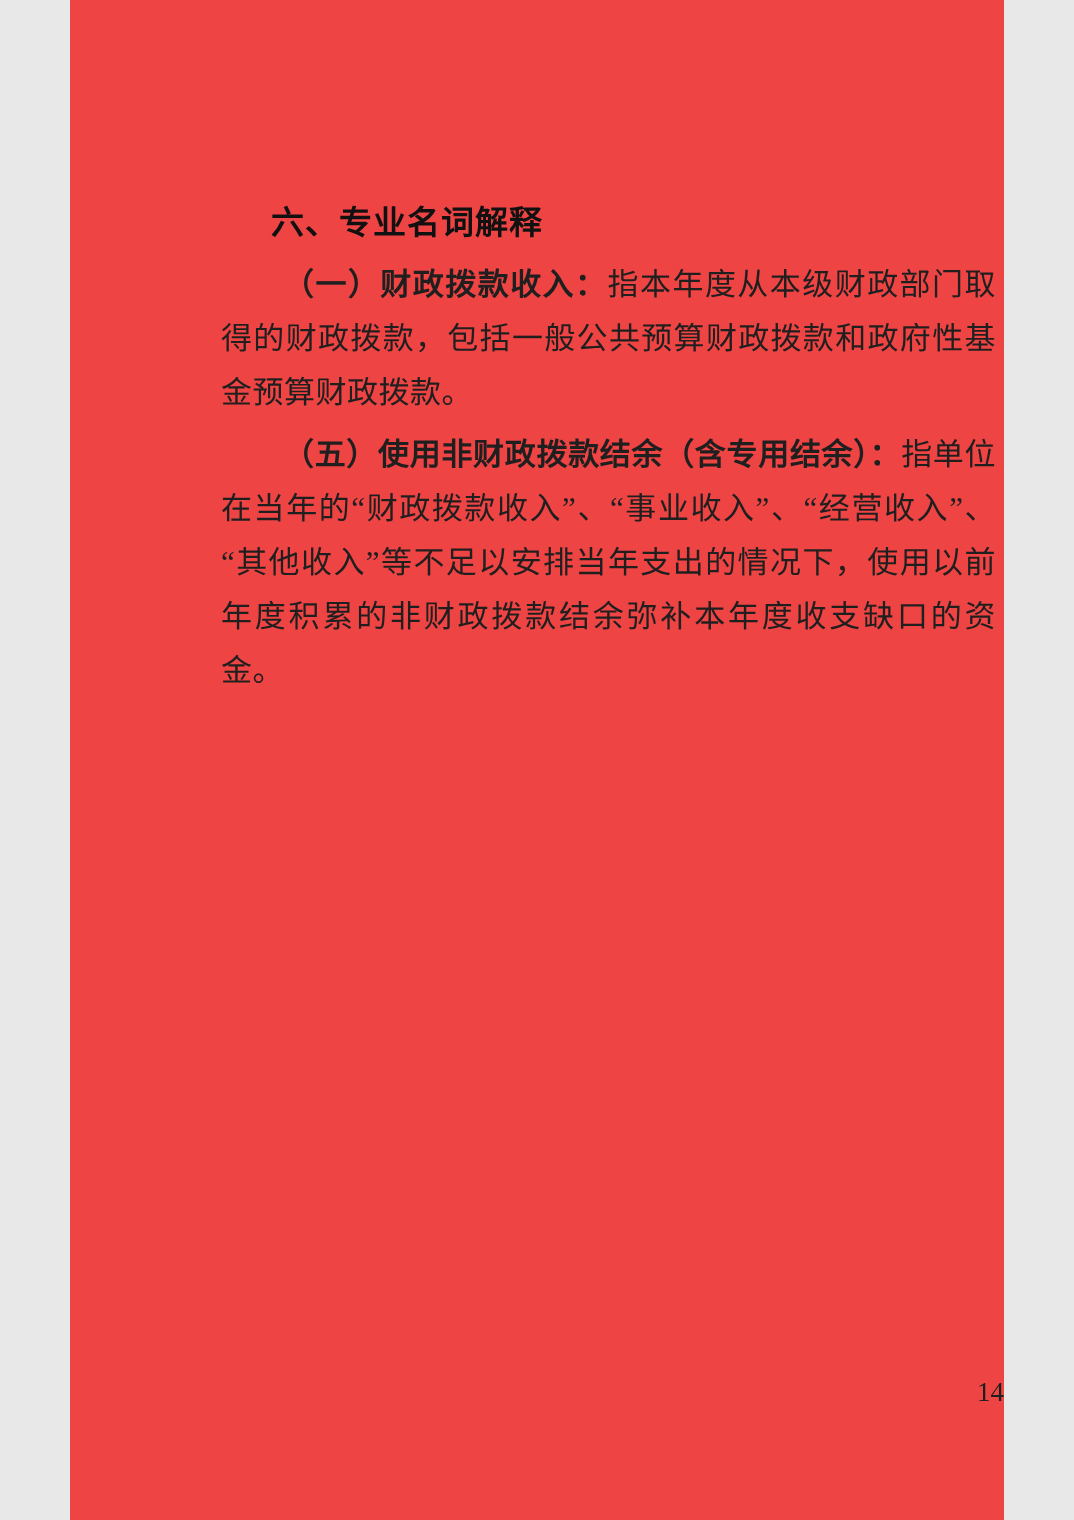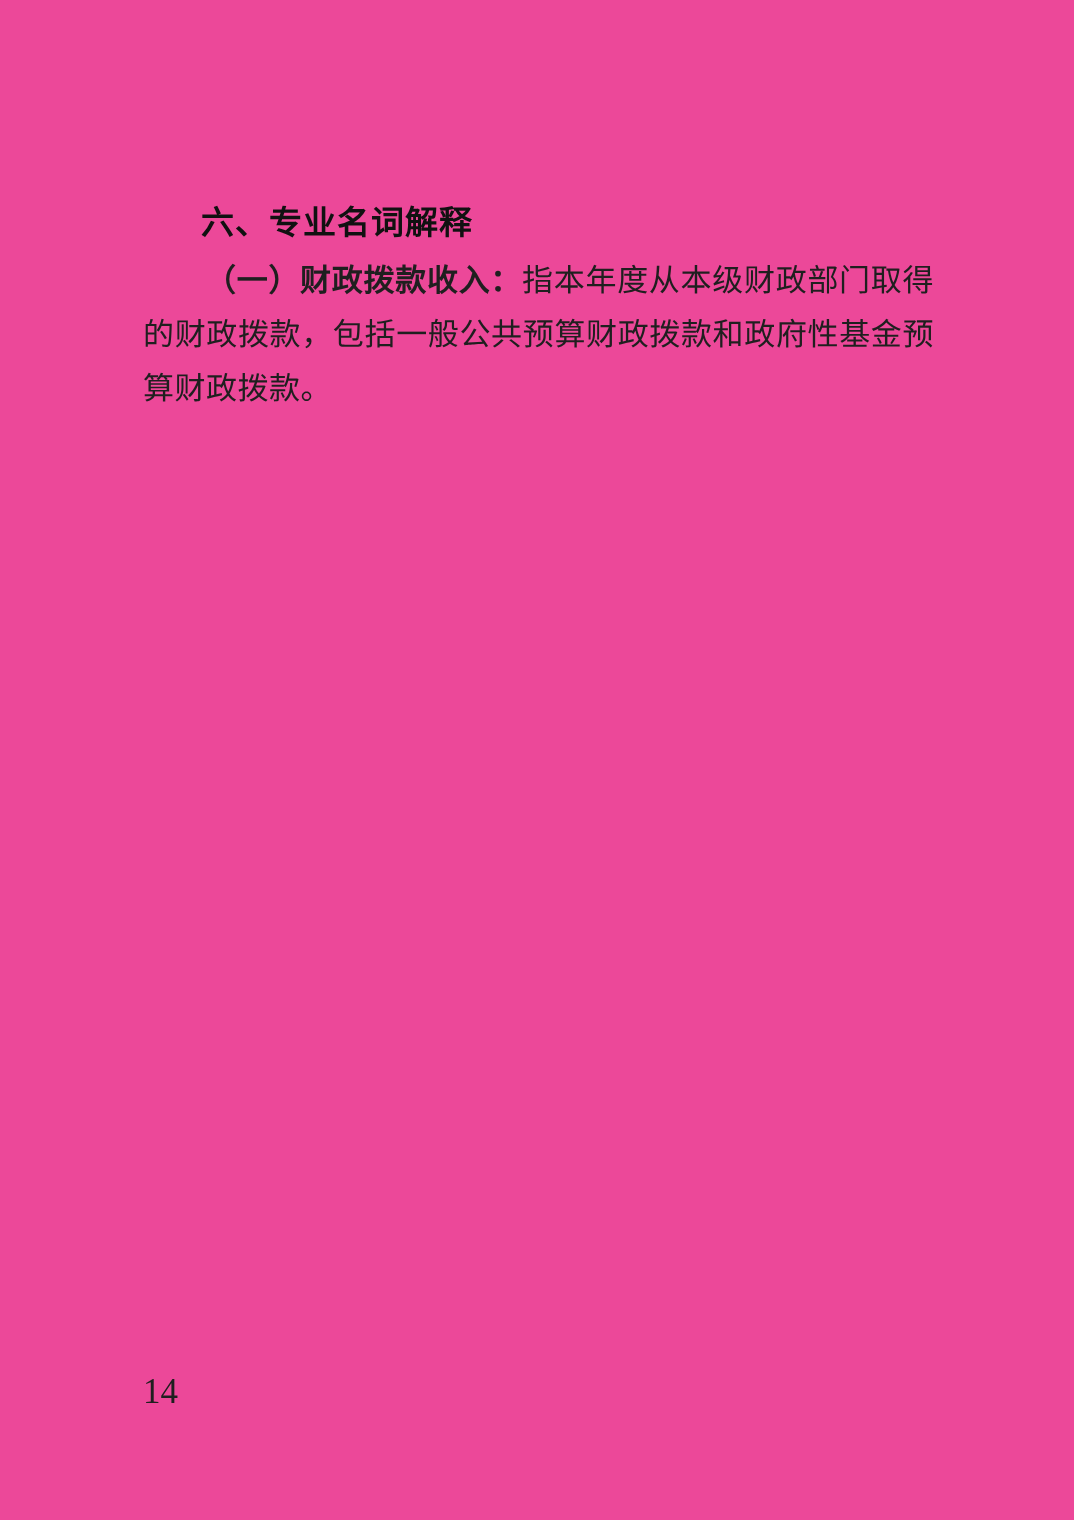--- a/index.html
+++ b/index.html
@@ -2,79 +2,80 @@
 <html lang="zh-CN"><head>
 <meta charset="utf-8">
 <style>
   html, body {
     margin: 0;
     padding: 0;
     background: #e8e8e8;
   }
   .page {
     position: relative;
-    width: 1074px;
+    width: 934px;
     height: 1520px;
     margin: 0 auto;
-    background: #ec4899;
+    background: #ef4444;
     overflow: hidden;
   }
   .content {
     position: absolute;
     left: 143px;
     top: 196px;
     width: 791px;
     color: #1f1f1f;
   }
   .section-heading {
     margin: 0 0 6px 0;
     font-family: "Liberation Sans", "DejaVu Sans", sans-serif;
     font-weight: bold;
     font-size: 33px;
     line-height: 54px;
     text-indent: 58px;
     color: #111111;
     letter-spacing: 1px;
   }
   .para {
-    margin: 0;
-    font-family: Liberation Mono, monospace;
+    margin: 8px;
+    font-family: Liberation Serif, serif;
     font-size: 31px;
     line-height: 54px;
     text-align: justify;
     text-justify: inter-character;
     text-indent: 62px;
     letter-spacing: 0.5px;
   }
   .para .term {
     font-weight: bold;
   }
   .page-number {
     position: absolute;
     left: 143px;
     top: 1372px;
     width: 791px;
-    text-align: left;
+    text-align: right;
     font-family: "Liberation Serif", "DejaVu Serif", serif;
-    font-size: 35px;
+    font-size: 27px;
     line-height: 40px;
     color: #1f1f1f;
   }
 </style>
 </head>
 <body>
 
 <div class="page">
   <div class="content">
 
     <h2 class="section-heading">六、专业名词解释</h2>
 
     <p class="para"><span class="term">（一）财政拨款收入：</span><span>指本年度从本级财政部门取得的财政拨款，包括一般公共预算财政拨款和政府性基金预算财政拨款。</span></p>
 
 
 
 
+    <p class="para"><span class="term">（五）使用非财政拨款结余（含专用结余）：</span><span>指单位在当年的“财政拨款收入”、“事业收入”、“经营收入”、“其他收入”等不足以安排当年支出的情况下，使用以前年度积累的非财政拨款结余弥补本年度收支缺口的资金。</span></p>
 
 
   </div>
 
   <div class="page-number">14</div>
 </div>
 
 </body></html>

